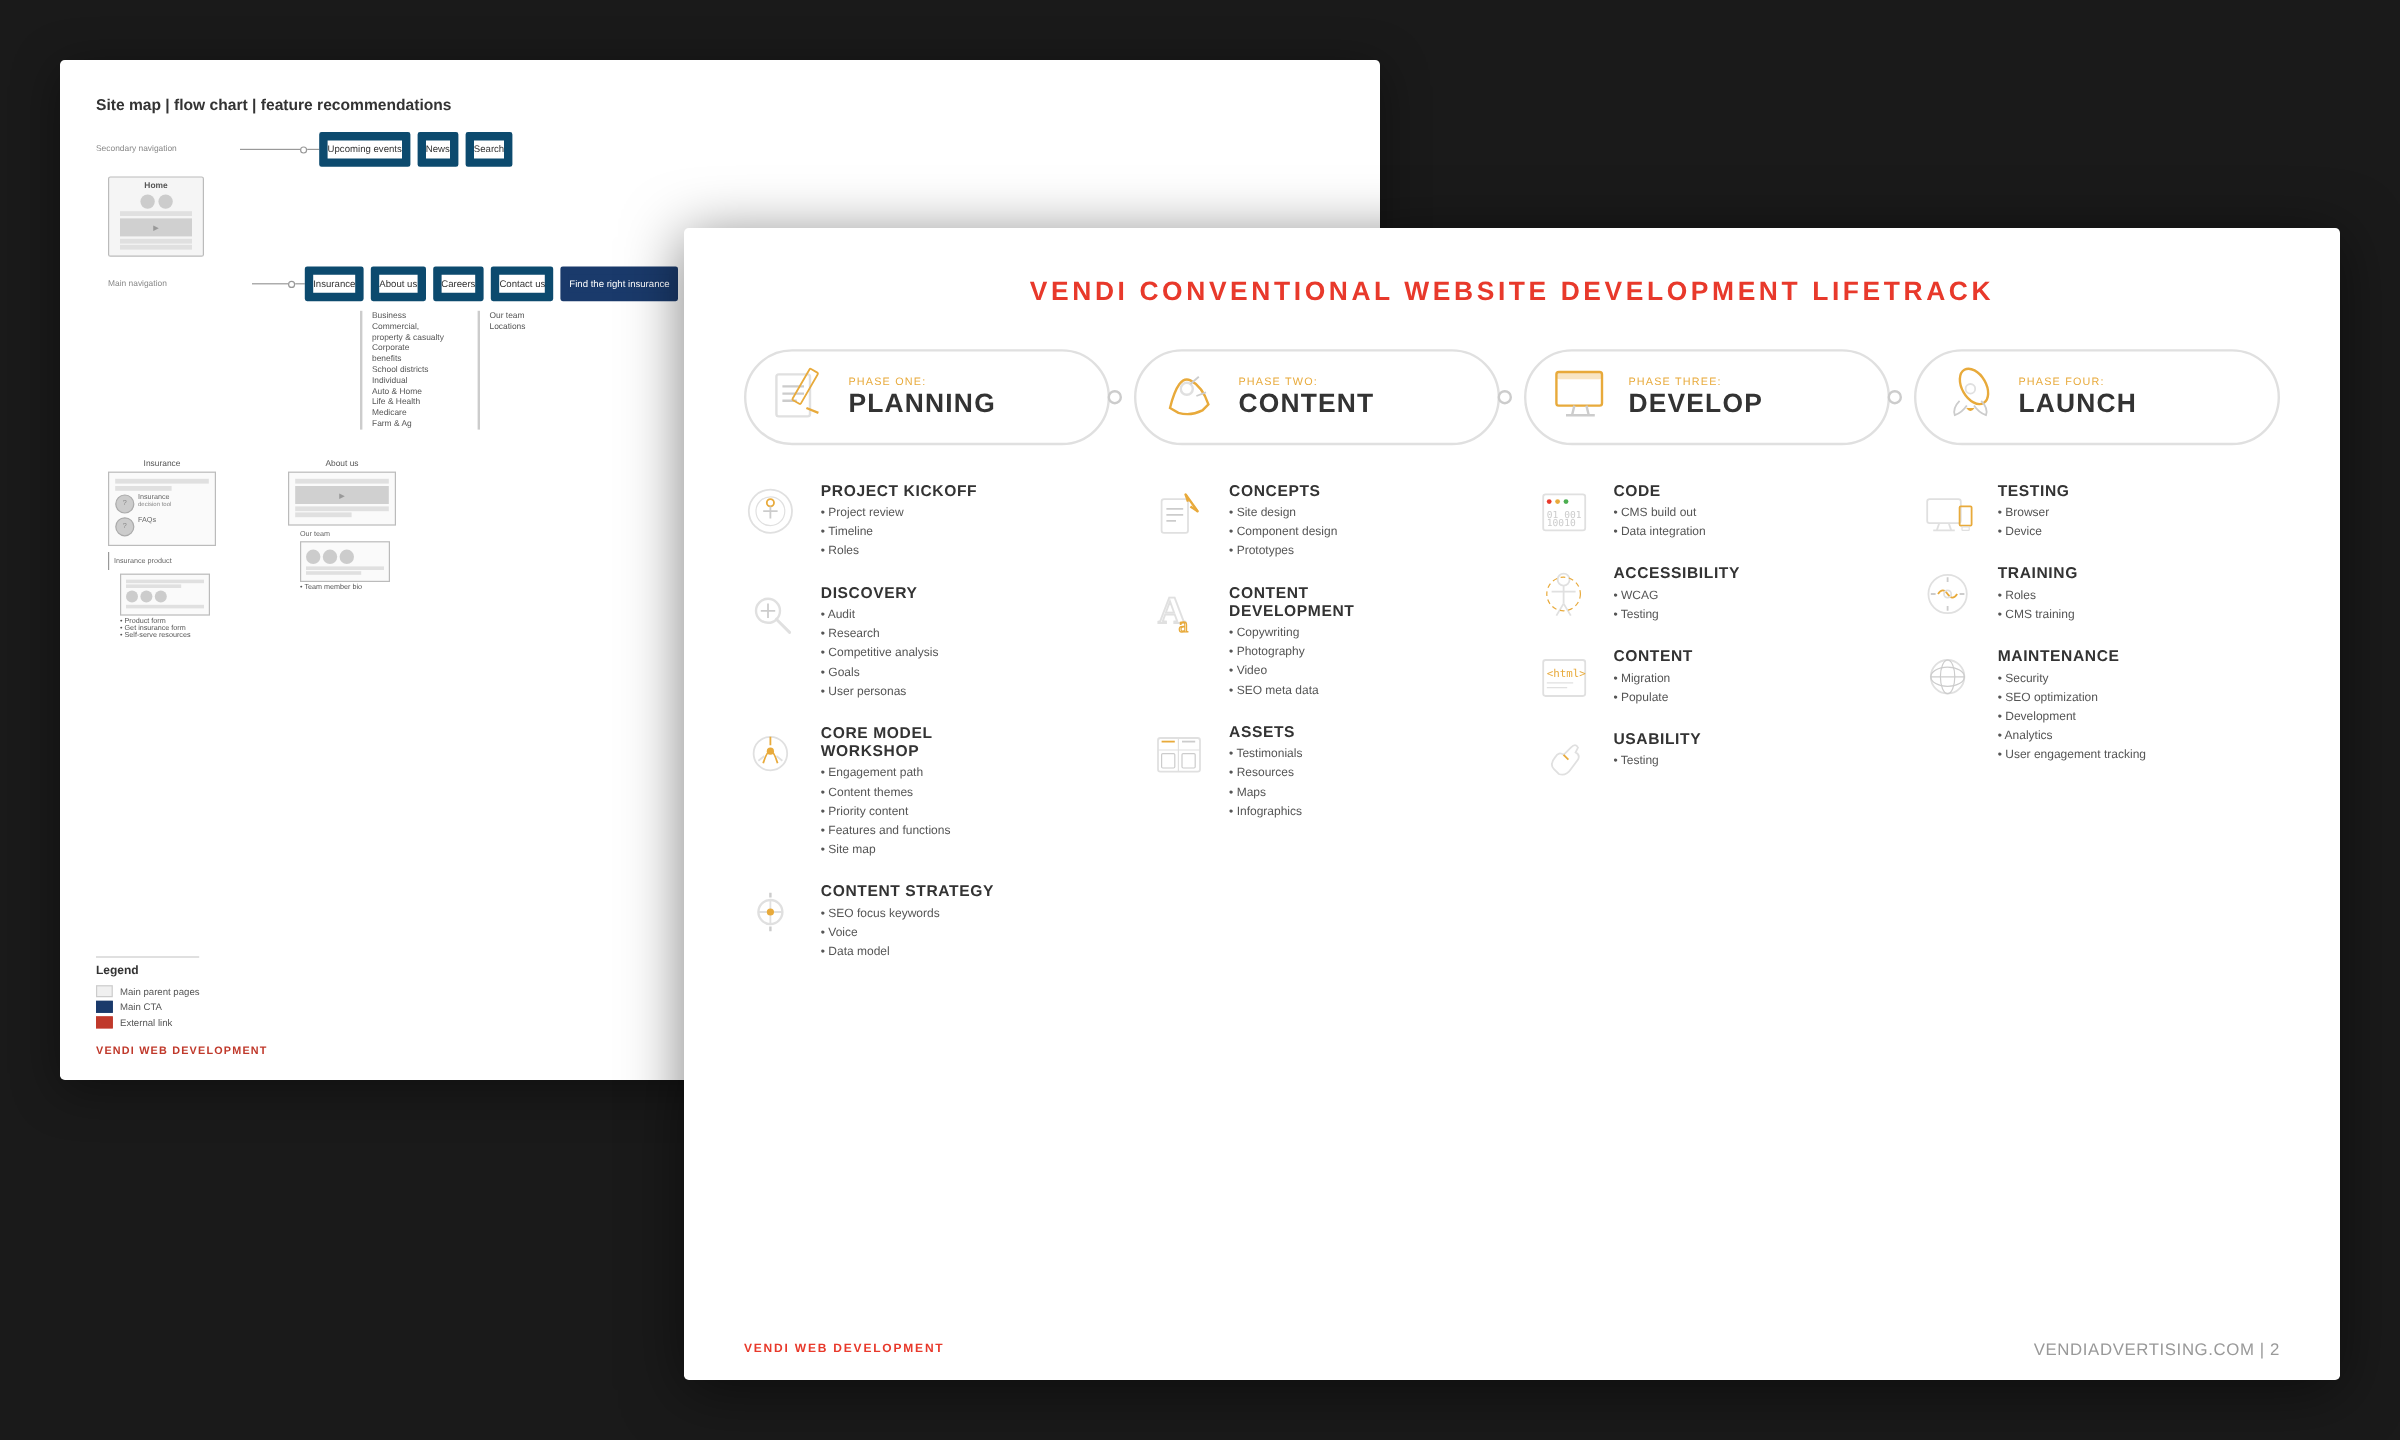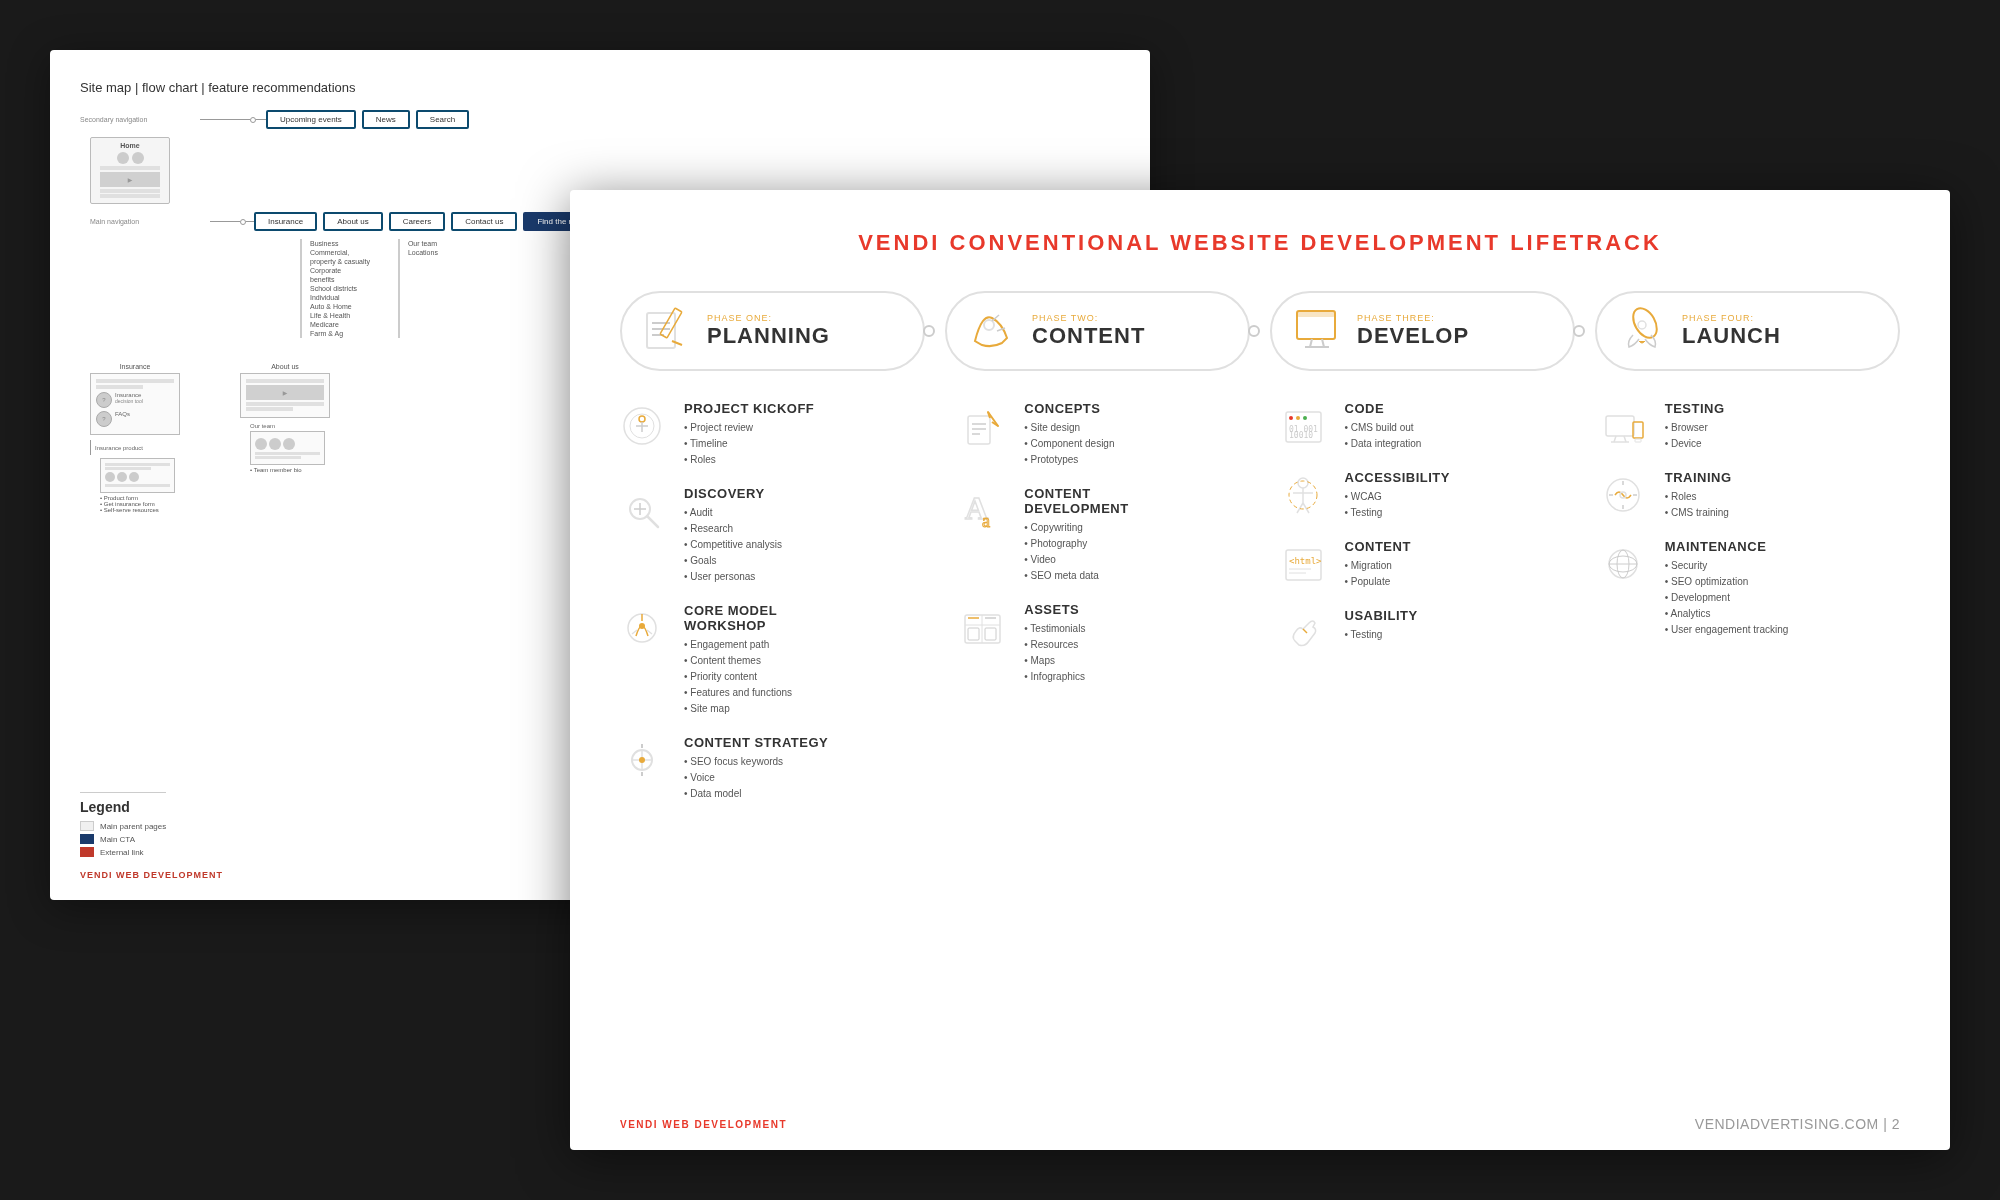--- a/index.html
+++ b/index.html
@@ -29,21 +29,21 @@
       height: 850px;
       background: #fff;
       border-radius: 4px;
       box-shadow: 0 8px 40px rgba(0,0,0,0.4);
       padding: 30px;
       overflow: hidden;
     }
 
     .slide-back-title {
       font-size: 13px;
-      font-weight: 400;
+      font-weight: 700;
       color: #333;
       margin-bottom: 15px;
     }
 
     .nav-row {
       display: flex;
       align-items: center;
       margin-bottom: 8px;
     }
 
@@ -52,22 +52,22 @@
       color: #666;
       width: 120px;
     }
 
     .nav-items {
       display: flex;
       gap: 6px;
     }
 
     .nav-item {
-      padding: 3px 12px;
-      border: 2px solid #0c4a6e;
+      padding: 3px 0;
+      border: 7px solid #0c4a6e;
       font-size: 8px;
       color: #333;
       border-radius: 2px;
     }
 
     .nav-item.cta {
       background: #1a3a6b;
       color: #fff;
       border-color: #1a3a6b;
     }
@@ -85,21 +85,21 @@
     }
 
     
     .legend {
       position: absolute;
       bottom: 40px;
       left: 30px;
     }
 
     .legend-title {
-      font-size: 14px;
+      font-size: 10px;
       font-weight: 700;
       color: #333;
       margin-bottom: 6px;
       border-top: 1px solid #ccc;
       padding-top: 6px;
     }
 
     .legend-item {
       display: flex;
       align-items: center;

